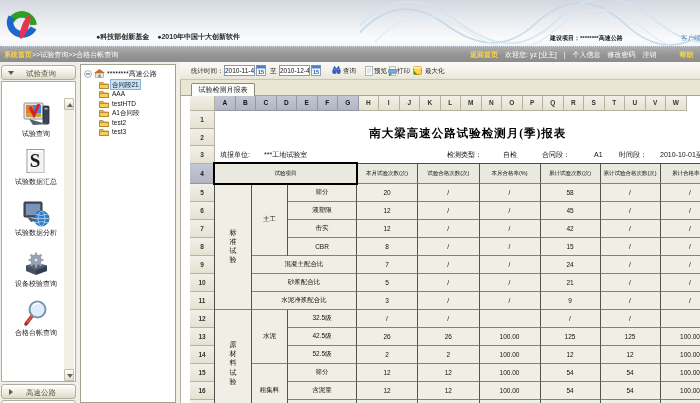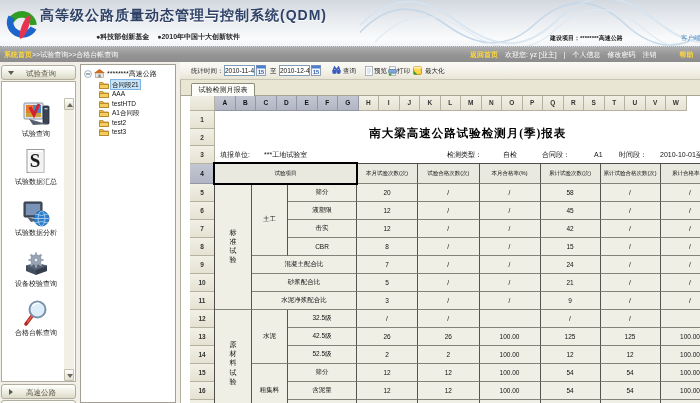--- a/index.html
+++ b/index.html
@@ -109,21 +109,20 @@
     <svg class="waves" width="340" height="46" viewBox="0 0 340 46">
       <path d="M-5,38 C 25,2 55,2 85,24 S 145,52 175,24 S 235,-4 265,24 S 325,52 355,24" fill="none" stroke="#c2d6e8" stroke-width="1.6" opacity="0.9"></path>
       <path d="M-5,30 C 30,-6 60,-6 95,20 S 160,55 195,22 S 260,-8 295,20 S 350,50 380,20" fill="none" stroke="#d4e3f0" stroke-width="2" opacity="0.8"></path>
       <path d="M15,42 C 45,10 75,10 105,30 S 165,58 195,30 S 255,4 285,30 S 345,56 375,30" fill="none" stroke="#dde9f3" stroke-width="1.4" opacity="0.8"></path>
     </svg>
     <svg class="logo" width="36" height="44" viewBox="0 0 36 44">
       <path d="M7,19 A 11.8,11.3 0 0 1 29.5,23" fill="none" stroke="#2f9e23" stroke-width="6.6"></path>
       <path d="M29.5,26 A 11.8,11.3 0 0 1 7.5,15" fill="none" stroke="#1d64cd" stroke-width="6.6"></path>
       <ellipse cx="21" cy="25" rx="3.4" ry="12.5" transform="rotate(21 21 25)" fill="#e73252"></ellipse>
     </svg>
-    <div class="hdr-title">高等级公路质量动态管理与控制系统(QDM)</div>
     <div class="hdr-sub">
       <span>●科技部创新基金</span><span>●2010年中国十大创新软件</span>
     </div>
     <div class="hdr-project"><span>建设项目：</span><span>********高速公路</span></div>
     <div class="hdr-client">客户端下载</div>
   </div>
 
   <div class="topbar">
     <div class="crumb">
       <span class="hl">系统首页</span><span>&gt;&gt;试验查询&gt;&gt;合格台帐查询</span>

